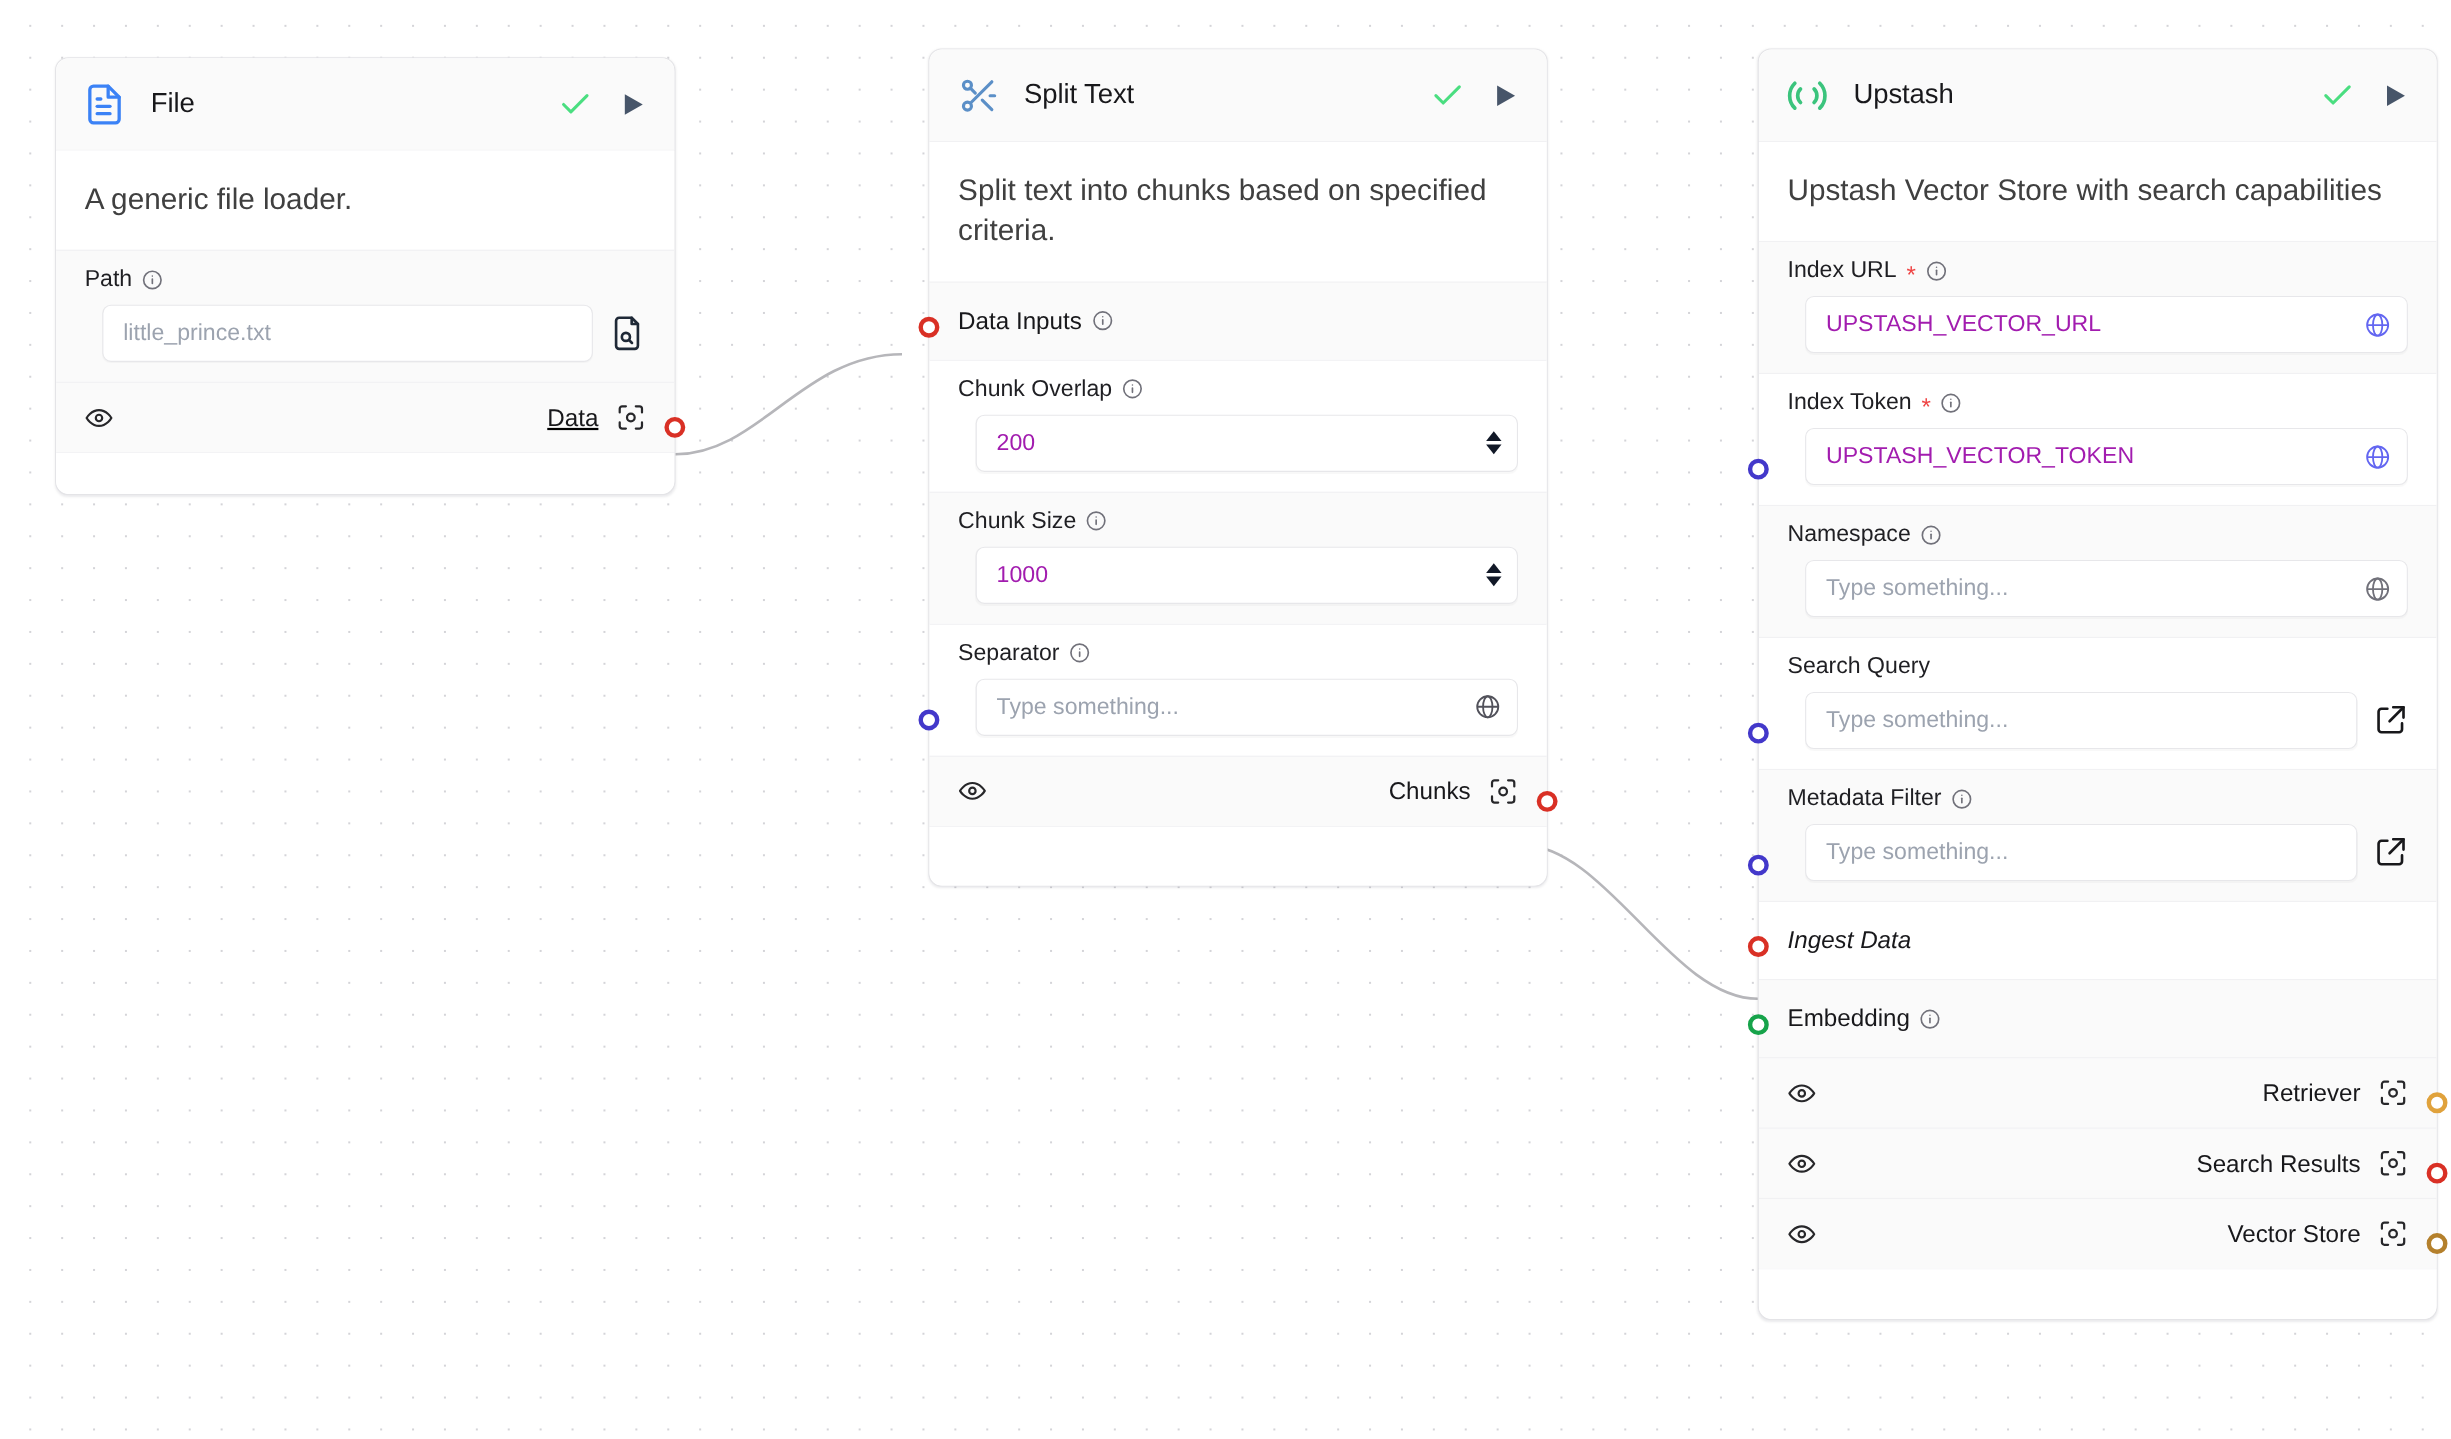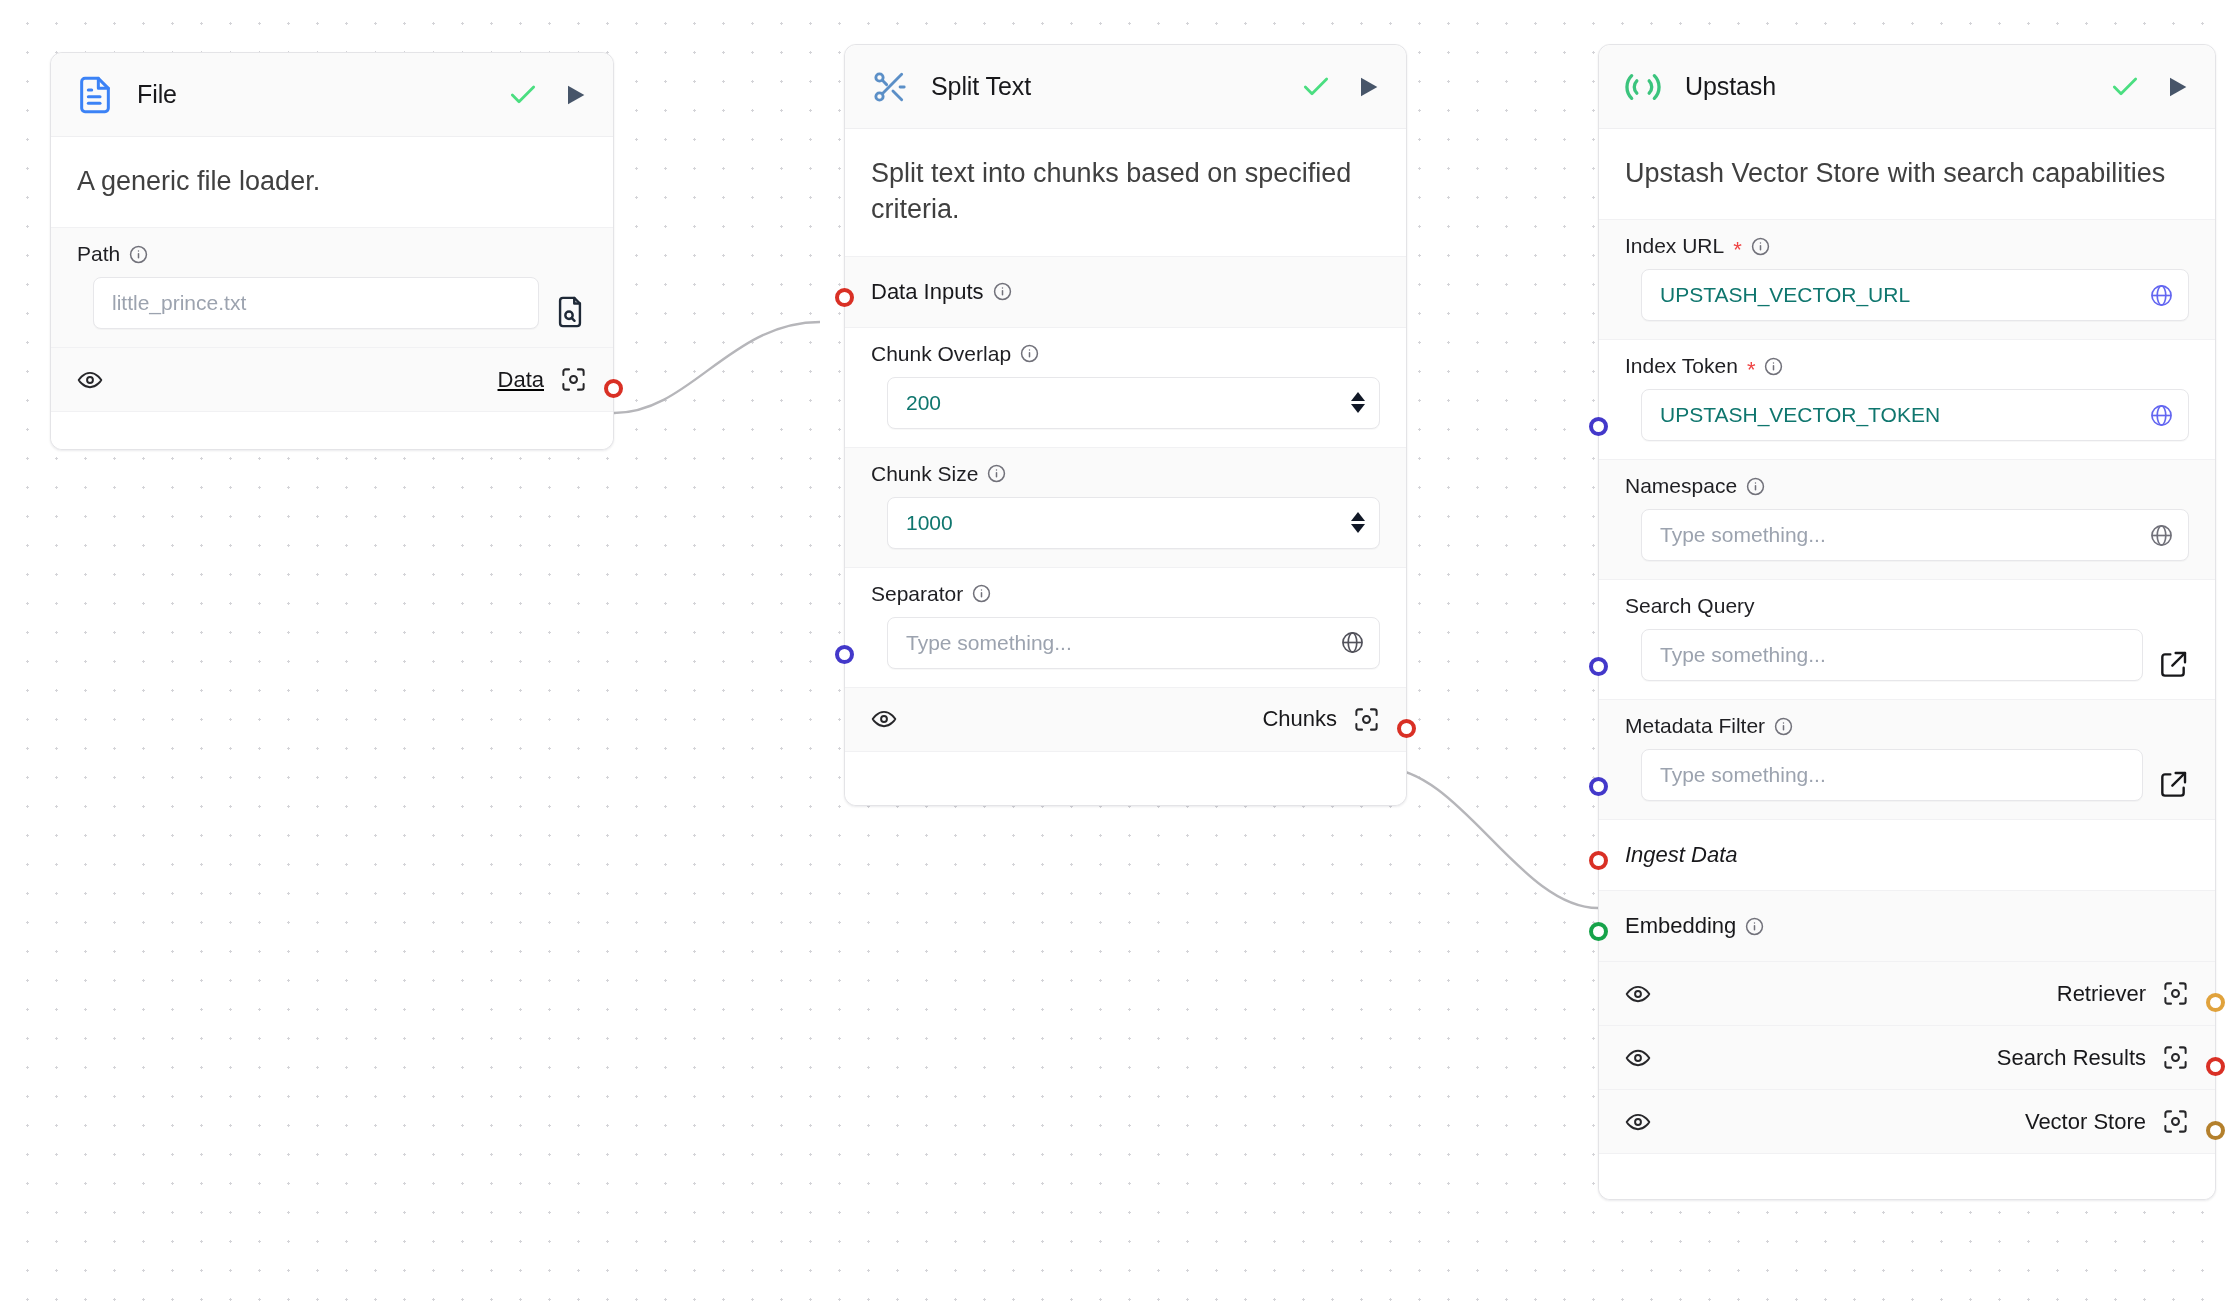--- a/index.html
+++ b/index.html
@@ -113,41 +113,41 @@
   .req-star {
     color: #ef4444;
     font-size: 22px;
     line-height: 1;
     position: relative;
     top: 4px;
   }
 
   .input-wrap {
     display: flex;
-    align-items: flex-end;
+    align-items: center;
     gap: 14px;
     padding-left: 16px;
   }
 
   .text-input {
     flex: 1 1 auto;
     height: 52px;
     border: 1px solid #e7e7ea;
     border-radius: 8px;
     background: #ffffff;
     display: flex;
     align-items: center;
     padding: 0 14px 0 18px;
     font-size: 21px;
     color: #18181b;
     box-shadow: 0 1px 1px rgba(16,24,40,0.03);
     cursor: text;
   }
   .text-input .ph { color: #9ca3af; }
-  .text-input .val { color: #0f766e; }
+  .text-input .val { color: #a21caf; }
   .text-input .inner-ico { margin-left: auto; flex: 0 0 auto; display:flex; }
 
   .stepper {
     display: flex;
     flex-direction: column;
     gap: 3px;
     margin-left: auto;
     flex: 0 0 auto;
     cursor: pointer;
   }

